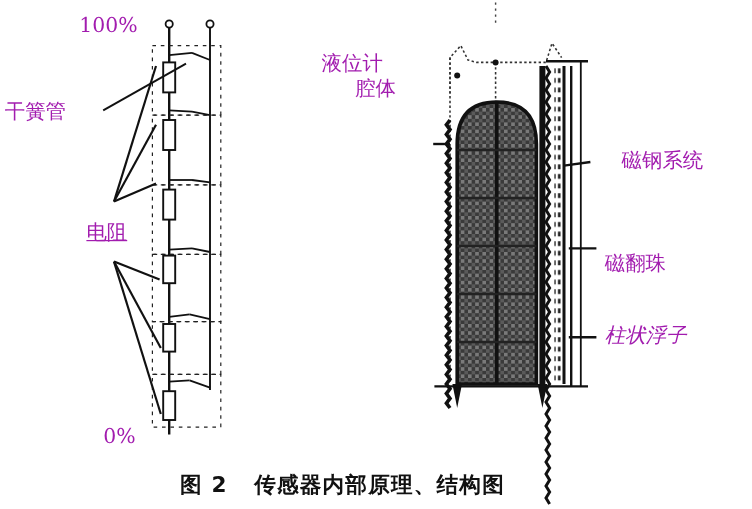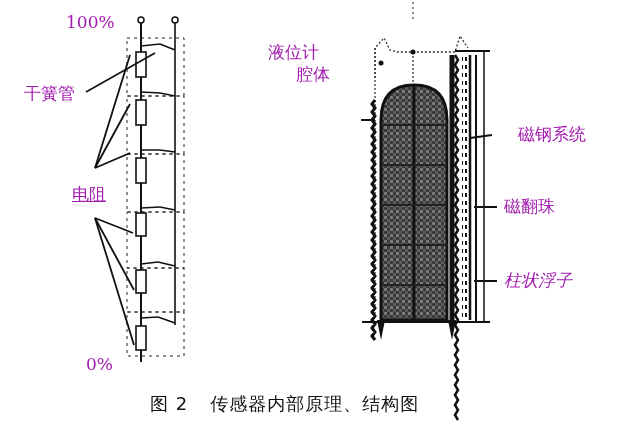--- a/index.html
+++ b/index.html
@@ -1,20 +1,20 @@
 <!DOCTYPE html>
 <html><head>
 <meta charset="utf-8">
 <style>
   html, body { margin: 0; padding: 0; background: #ffffff; }
   body { width: 627px; height: 424px; position: relative; overflow: hidden;
          font-family: "DejaVu Serif", "Liberation Serif", serif; color: #111; }
   .label { position: absolute; font-size: 17px; line-height: 1; white-space: nowrap; color: #a21caf; }
   .caption { position: absolute; left: 150px; top: 392px; font-family: "DejaVu Sans", "Liberation Sans", sans-serif;
-             font-weight: normal; font-size: 18px; letter-spacing: 1px; white-space: nowrap; }
+             font-weight: bold; font-size: 18px; letter-spacing: 1px; white-space: nowrap; }
   .caption .num { margin-right: 22px; }
   svg { position: absolute; left: 0; top: 0; }
 </style>
 </head>
 <body>
 
 <svg width="627" height="424">
 
   <circle cx="141" cy="20" r="3" fill="none" stroke="#111" stroke-width="1.5"></circle>
   <circle cx="175" cy="20" r="3" fill="none" stroke="#111" stroke-width="1.5"></circle>
@@ -121,24 +121,24 @@
   <line x1="484" y1="50" x2="484" y2="322" stroke="#111" stroke-width="1.5"></line>
   <line x1="455" y1="51" x2="490" y2="51" stroke="#111" stroke-width="2"></line>
 
   <line x1="470" y1="138" x2="492" y2="135" stroke="#111" stroke-width="2"></line>
   <line x1="474" y1="207" x2="497" y2="207" stroke="#111" stroke-width="2"></line>
   <line x1="474" y1="281" x2="497" y2="281" stroke="#111" stroke-width="2"></line>
 </svg>
 
 <div class="label" style="left:66px; top:14px;">100%</div>
 <div class="label" style="left:86px; top:356px;">0%</div>
-<div class="label" style="left:24px; top:85px;">干簧管</div>
+<div class="label" style="left:4px; top:85px;">干簧管</div>
 <div class="label" style="left:72px; top:186px;text-decoration:underline;">电阻</div>
 
 <div class="label" style="left:268px; top:44px;font-family:Liberation Serif, serif;">液位计</div>
 <div class="label" style="left:296px; top:66px;">腔体</div>
 <div class="label" style="left:518px; top:126px;">磁钢系统</div>
-<div class="label" style="left:504px; top:198px;text-align:center;">磁翻珠</div>
+<div class="label" style="left:504px; top:212px;text-align:center;">磁翻珠</div>
 <div class="label" style="left:504px; top:272px;font-style:italic;">柱状浮子</div>
 
 <div class="caption">
   <span class="num">图 2</span><span>传感器内部原理、结构图</span>
 </div>
 
 </body></html>

